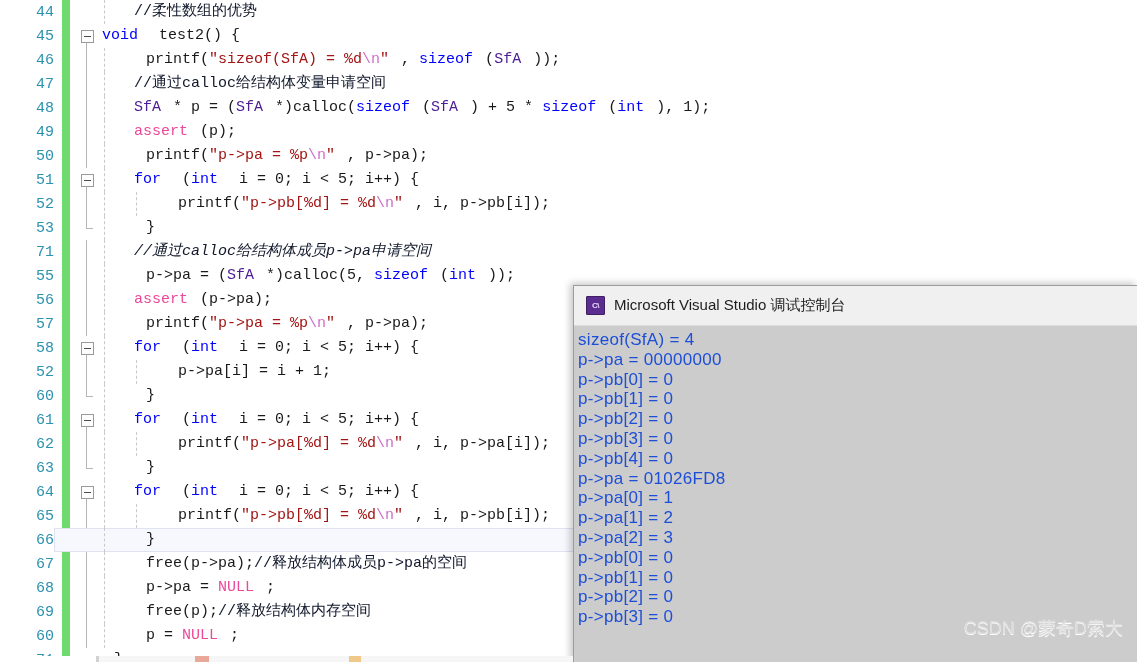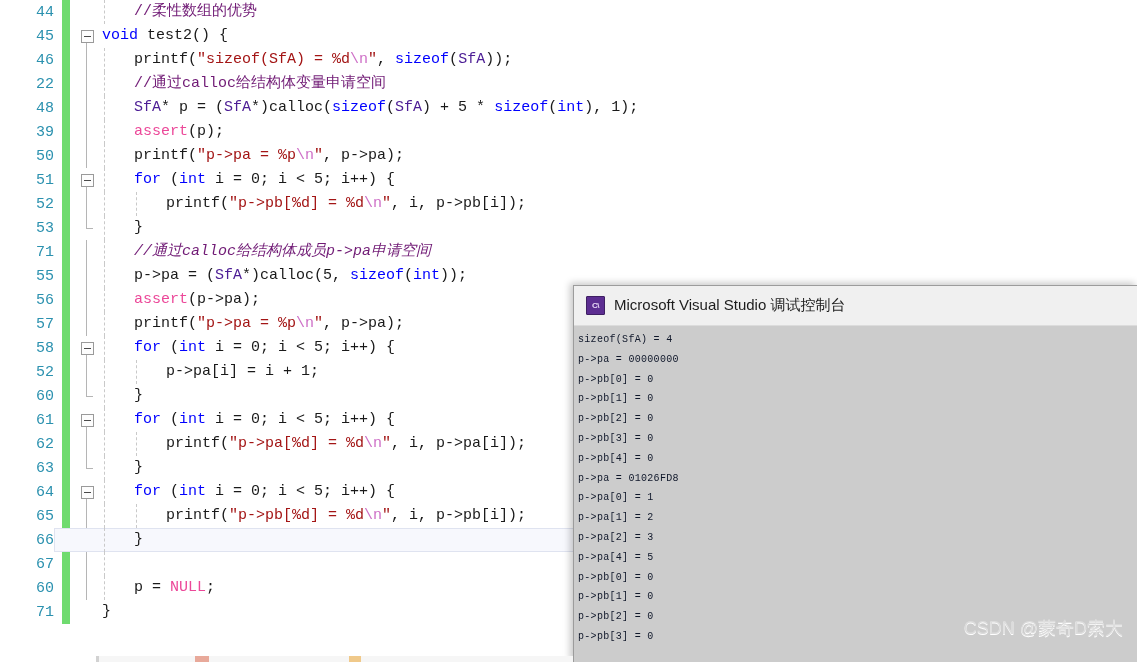--- a/index.html
+++ b/index.html
@@ -75,22 +75,22 @@
     position:absolute;top:0;height:24px;width:0;
     border-left:1px dashed #c9c9c9;
   }
   .g1{left:6px;} .g2{left:38px;}
 
   .kw{color:#0000FF;}
   .kw2{color:#ec4899;}
   .typ{color:#4c1d95;}
   .str{color:#A31515;}
   .esc{color:#CE6FC7;}
-  .cmt{color:#701a75;}
-  .num{color:#1a1a1a;}
+  .cmt{color:#0f172a;}
+  .num{color:#1a1a1a;margin-left:12px;}
 
   .cur-line{
     position:absolute;left:54px;right:0;height:24px;
     border:1px solid #dfe3f0;
     background:#f7f8fd;
     pointer-events:none;
     box-sizing:border-box;
   }
 
   
@@ -127,24 +127,24 @@
   }
   #ctitle-text{
     font-size:15px;color:#1c1c1c;
     font-family:"Liberation Sans",sans-serif;
     white-space:nowrap;
   }
   #console-body{
     padding:4px 0 0 4px;
   }
   .oline{
-    font-family:Liberation Mono, monospace;
-    font-size:10px;
+    font-family:Liberation Sans, sans-serif;
+    font-size:17px;
     line-height:19.8px;
-    color:#0f172a;
+    color:#1d4ed8;
     white-space:pre;
     letter-spacing:0.3px;
   }
 
   
   #watermark{
     position:absolute;right:14px;bottom:22px;
     font-family:"Liberation Sans",sans-serif;
     font-size:18px;
     color:#dcdcdc;
@@ -163,41 +163,43 @@
   .strip-seg{position:absolute;bottom:0;height:6px;}
 </style>
 </head>
 <body>
 
 <div id="editor">
   <div id="code-lines">
       <div class="code-row"><div class="linenum">44</div><div class="changebar"></div><div class="glyphgap"></div><div class="foldcol"></div><div class="codetext"><div class="guide g1"></div><span style="padding-left: 32px; position: relative;"><span class="cmt">//柔性数组的优势</span></span></div></div>
       <div class="code-row"><div class="linenum">45</div><div class="changebar"></div><div class="glyphgap"></div><div class="foldcol"><div class="foldline half-top"></div><div class="foldbox"></div></div><div class="codetext"><span style="padding-left: 0px; position: relative;"><span class="kw">void</span><span class="num"> test2() {</span></span></div></div>
       <div class="code-row"><div class="linenum">46</div><div class="changebar"></div><div class="glyphgap"></div><div class="foldcol"><div class="foldline"></div></div><div class="codetext"><div class="guide g1"></div><span style="padding-left: 32px; position: relative;"><span class="num">printf(</span><span class="str">"sizeof(SfA) = %d</span><span class="esc">\n</span><span class="str">"</span><span class="num">, </span><span class="kw">sizeof</span><span class="num">(</span><span class="typ">SfA</span><span class="num">));</span></span></div></div>
-      <div class="code-row"><div class="linenum">22</div><div class="changebar"></div><div class="glyphgap"></div><div class="foldcol"><div class="foldline"></div></div><div class="codetext"><div class="guide g1"></div><span style="padding-left: 32px; position: relative; text-align: right;"><span class="cmt">//通过calloc给结构体变量申请空间</span></span></div></div>
+      <div class="code-row"><div class="linenum">47</div><div class="changebar"></div><div class="glyphgap"></div><div class="foldcol"><div class="foldline"></div></div><div class="codetext"><div class="guide g1"></div><span style="padding-left: 32px; position: relative; text-align: right;"><span class="cmt">//通过calloc给结构体变量申请空间</span></span></div></div>
       <div class="code-row"><div class="linenum">48</div><div class="changebar"></div><div class="glyphgap"></div><div class="foldcol"><div class="foldline"></div></div><div class="codetext"><div class="guide g1"></div><span style="padding-left: 32px; position: relative;"><span class="typ">SfA</span><span class="num">* p = (</span><span class="typ">SfA</span><span class="num">*)calloc(</span><span class="kw">sizeof</span><span class="num">(</span><span class="typ">SfA</span><span class="num">) + 5 * </span><span class="kw">sizeof</span><span class="num">(</span><span class="kw">int</span><span class="num">), 1);</span></span></div></div>
-      <div class="code-row"><div class="linenum">39</div><div class="changebar"></div><div class="glyphgap"></div><div class="foldcol"><div class="foldline"></div></div><div class="codetext"><div class="guide g1"></div><span style="padding-left: 32px; position: relative;"><span class="kw2">assert</span><span class="num">(p);</span></span></div></div>
+      <div class="code-row"><div class="linenum">49</div><div class="changebar"></div><div class="glyphgap"></div><div class="foldcol"><div class="foldline"></div></div><div class="codetext"><div class="guide g1"></div><span style="padding-left: 32px; position: relative;"><span class="kw2">assert</span><span class="num">(p);</span></span></div></div>
       <div class="code-row"><div class="linenum">50</div><div class="changebar"></div><div class="glyphgap"></div><div class="foldcol"><div class="foldline"></div></div><div class="codetext"><div class="guide g1"></div><span style="padding-left: 32px; position: relative;"><span class="num">printf(</span><span class="str">"p-&gt;pa = %p</span><span class="esc">\n</span><span class="str">"</span><span class="num">, p-&gt;pa);</span></span></div></div>
       <div class="code-row"><div class="linenum">51</div><div class="changebar"></div><div class="glyphgap"></div><div class="foldcol"><div class="foldline half-top"></div><div class="foldbox"></div></div><div class="codetext"><div class="guide g1"></div><span style="padding-left: 32px; position: relative;"><span class="kw">for</span><span class="num"> (</span><span class="kw">int</span><span class="num"> i = 0; i &lt; 5; i++) {</span></span></div></div>
       <div class="code-row"><div class="linenum">52</div><div class="changebar"></div><div class="glyphgap"></div><div class="foldcol"><div class="foldline"></div></div><div class="codetext"><div class="guide g1"></div><div class="guide g2"></div><span style="padding-left: 64px; position: relative;"><span class="num">printf(</span><span class="str">"p-&gt;pb[%d] = %d</span><span class="esc">\n</span><span class="str">"</span><span class="num">, i, p-&gt;pb[i]);</span></span></div></div>
       <div class="code-row"><div class="linenum">53</div><div class="changebar"></div><div class="glyphgap"></div><div class="foldcol"><div class="foldline half-bot elbow"></div></div><div class="codetext"><div class="guide g1"></div><span style="padding-left: 32px; position: relative;"><span class="num">}</span></span></div></div>
       <div class="code-row"><div class="linenum">71</div><div class="changebar"></div><div class="glyphgap"></div><div class="foldcol"><div class="foldline"></div></div><div class="codetext"><div class="guide g1"></div><span style="padding-left: 32px; position: relative; font-style: italic;"><span class="cmt">//通过calloc给结构体成员p-&gt;pa申请空间</span></span></div></div>
       <div class="code-row"><div class="linenum">55</div><div class="changebar"></div><div class="glyphgap"></div><div class="foldcol"><div class="foldline"></div></div><div class="codetext"><div class="guide g1"></div><span style="padding-left: 32px; position: relative;"><span class="num">p-&gt;pa = (</span><span class="typ">SfA</span><span class="num">*)calloc(5, </span><span class="kw">sizeof</span><span class="num">(</span><span class="kw">int</span><span class="num">));</span></span></div></div>
       <div class="code-row"><div class="linenum">56</div><div class="changebar"></div><div class="glyphgap"></div><div class="foldcol"><div class="foldline"></div></div><div class="codetext"><div class="guide g1"></div><span style="padding-left: 32px; position: relative;"><span class="kw2">assert</span><span class="num">(p-&gt;pa);</span></span></div></div>
       <div class="code-row"><div class="linenum">57</div><div class="changebar"></div><div class="glyphgap"></div><div class="foldcol"><div class="foldline"></div></div><div class="codetext"><div class="guide g1"></div><span style="padding-left: 32px; position: relative;"><span class="num">printf(</span><span class="str">"p-&gt;pa = %p</span><span class="esc">\n</span><span class="str">"</span><span class="num">, p-&gt;pa);</span></span></div></div>
       <div class="code-row"><div class="linenum">58</div><div class="changebar"></div><div class="glyphgap"></div><div class="foldcol"><div class="foldline half-top"></div><div class="foldbox"></div></div><div class="codetext"><div class="guide g1"></div><span style="padding-left: 32px; position: relative;"><span class="kw">for</span><span class="num"> (</span><span class="kw">int</span><span class="num"> i = 0; i &lt; 5; i++) {</span></span></div></div>
       <div class="code-row"><div class="linenum">52</div><div class="changebar"></div><div class="glyphgap"></div><div class="foldcol"><div class="foldline"></div></div><div class="codetext"><div class="guide g1"></div><div class="guide g2"></div><span style="padding-left: 64px; position: relative;"><span class="num">p-&gt;pa[i] = i + 1;</span></span></div></div>
       <div class="code-row"><div class="linenum">60</div><div class="changebar"></div><div class="glyphgap"></div><div class="foldcol"><div class="foldline half-bot elbow"></div></div><div class="codetext"><div class="guide g1"></div><span style="padding-left: 32px; position: relative;"><span class="num">}</span></span></div></div>
       <div class="code-row"><div class="linenum">61</div><div class="changebar"></div><div class="glyphgap"></div><div class="foldcol"><div class="foldline half-top"></div><div class="foldbox"></div></div><div class="codetext"><div class="guide g1"></div><span style="padding-left: 32px; position: relative;"><span class="kw">for</span><span class="num"> (</span><span class="kw">int</span><span class="num"> i = 0; i &lt; 5; i++) {</span></span></div></div>
       <div class="code-row"><div class="linenum">62</div><div class="changebar"></div><div class="glyphgap"></div><div class="foldcol"><div class="foldline"></div></div><div class="codetext"><div class="guide g1"></div><div class="guide g2"></div><span style="padding-left: 64px; position: relative;"><span class="num">printf(</span><span class="str">"p-&gt;pa[%d] = %d</span><span class="esc">\n</span><span class="str">"</span><span class="num">, i, p-&gt;pa[i]);</span></span></div></div>
       <div class="code-row"><div class="linenum">63</div><div class="changebar"></div><div class="glyphgap"></div><div class="foldcol"><div class="foldline half-bot elbow"></div></div><div class="codetext"><div class="guide g1"></div><span style="padding-left: 32px; position: relative;"><span class="num">}</span></span></div></div>
       <div class="code-row"><div class="linenum">64</div><div class="changebar"></div><div class="glyphgap"></div><div class="foldcol"><div class="foldline half-top"></div><div class="foldbox"></div></div><div class="codetext"><div class="guide g1"></div><span style="padding-left: 32px; position: relative;"><span class="kw">for</span><span class="num"> (</span><span class="kw">int</span><span class="num"> i = 0; i &lt; 5; i++) {</span></span></div></div>
       <div class="code-row"><div class="linenum">65</div><div class="changebar"></div><div class="glyphgap"></div><div class="foldcol"><div class="foldline"></div></div><div class="codetext"><div class="guide g1"></div><div class="guide g2"></div><span style="padding-left: 64px; position: relative;"><span class="num">printf(</span><span class="str">"p-&gt;pb[%d] = %d</span><span class="esc">\n</span><span class="str">"</span><span class="num">, i, p-&gt;pb[i]);</span></span></div></div>
       <div class="code-row"><div class="linenum">66</div><div class="changebar"></div><div class="glyphgap"></div><div class="foldcol"><div class="foldline half-bot elbow"></div></div><div class="cur-line"></div><div class="codetext"><div class="guide g1"></div><span style="padding-left: 32px; position: relative;"><span class="num">}</span></span></div></div>
-      <div class="code-row"><div class="linenum">67</div><div class="changebar"></div><div class="glyphgap"></div><div class="foldcol"><div class="foldline"></div></div><div class="codetext"><div class="guide g1"></div></div></div>
+      <div class="code-row"><div class="linenum">67</div><div class="changebar"></div><div class="glyphgap"></div><div class="foldcol"><div class="foldline"></div></div><div class="codetext"><div class="guide g1"></div><span style="padding-left: 32px; position: relative;"><span class="num">free(p-&gt;pa);</span><span class="cmt">//释放结构体成员p-&gt;pa的空间</span></span></div></div>
+      <div class="code-row"><div class="linenum">68</div><div class="changebar"></div><div class="glyphgap"></div><div class="foldcol"><div class="foldline"></div></div><div class="codetext"><div class="guide g1"></div><span style="padding-left: 32px; position: relative;"><span class="num">p-&gt;pa = </span><span class="kw2">NULL</span><span class="num">;</span></span></div></div>
+      <div class="code-row"><div class="linenum">69</div><div class="changebar"></div><div class="glyphgap"></div><div class="foldcol"><div class="foldline"></div></div><div class="codetext"><div class="guide g1"></div><span style="padding-left: 32px; position: relative;"><span class="num">free(p);</span><span class="cmt">//释放结构体内存空间</span></span></div></div>
       <div class="code-row"><div class="linenum">60</div><div class="changebar"></div><div class="glyphgap"></div><div class="foldcol"><div class="foldline"></div></div><div class="codetext"><div class="guide g1"></div><span style="padding-left: 32px; position: relative;"><span class="num">p = </span><span class="kw2">NULL</span><span class="num">;</span></span></div></div>
       <div class="code-row"><div class="linenum">71</div><div class="changebar"></div><div class="glyphgap"></div><div class="foldcol"></div><div class="codetext"><span style="padding-left: 0px; position: relative;"><span class="num">}</span></span></div></div>
     </div>
 </div>
 
 <div id="console">
   <div id="console-title">
     <div id="cicon">
       <span>C\</span>
     </div>
@@ -208,21 +210,20 @@
       <div class="oline">p-&gt;pa = 00000000</div>
       <div class="oline">p-&gt;pb[0] = 0</div>
       <div class="oline">p-&gt;pb[1] = 0</div>
       <div class="oline">p-&gt;pb[2] = 0</div>
       <div class="oline">p-&gt;pb[3] = 0</div>
       <div class="oline">p-&gt;pb[4] = 0</div>
       <div class="oline">p-&gt;pa = 01026FD8</div>
       <div class="oline">p-&gt;pa[0] = 1</div>
       <div class="oline">p-&gt;pa[1] = 2</div>
       <div class="oline">p-&gt;pa[2] = 3</div>
-      <div class="oline">p-&gt;pa[4] = 5</div>
       <div class="oline">p-&gt;pb[0] = 0</div>
       <div class="oline">p-&gt;pb[1] = 0</div>
       <div class="oline">p-&gt;pb[2] = 0</div>
       <div class="oline">p-&gt;pb[3] = 0</div>
     </div>
 </div>
 
 <div id="watermark">CSDN @蒙奇D索大</div>
 
 <div id="bottom-strip">

